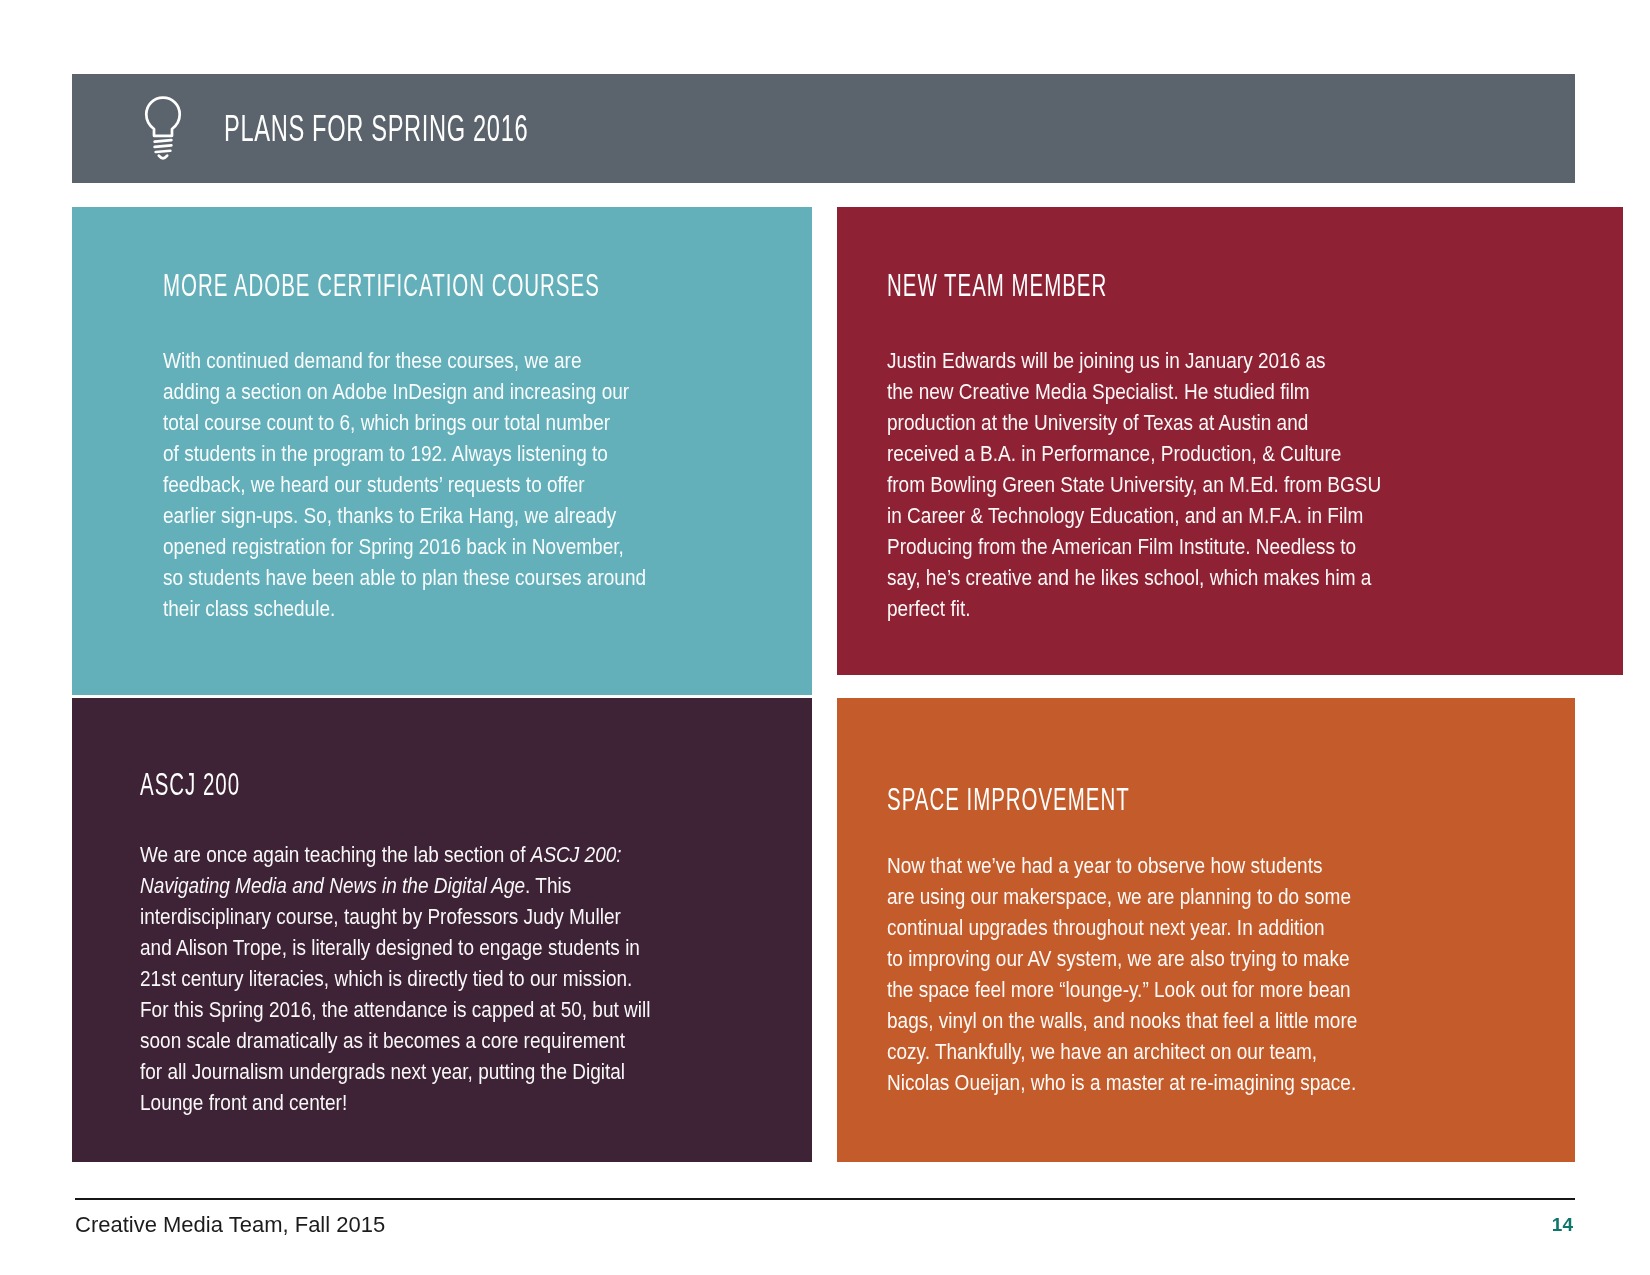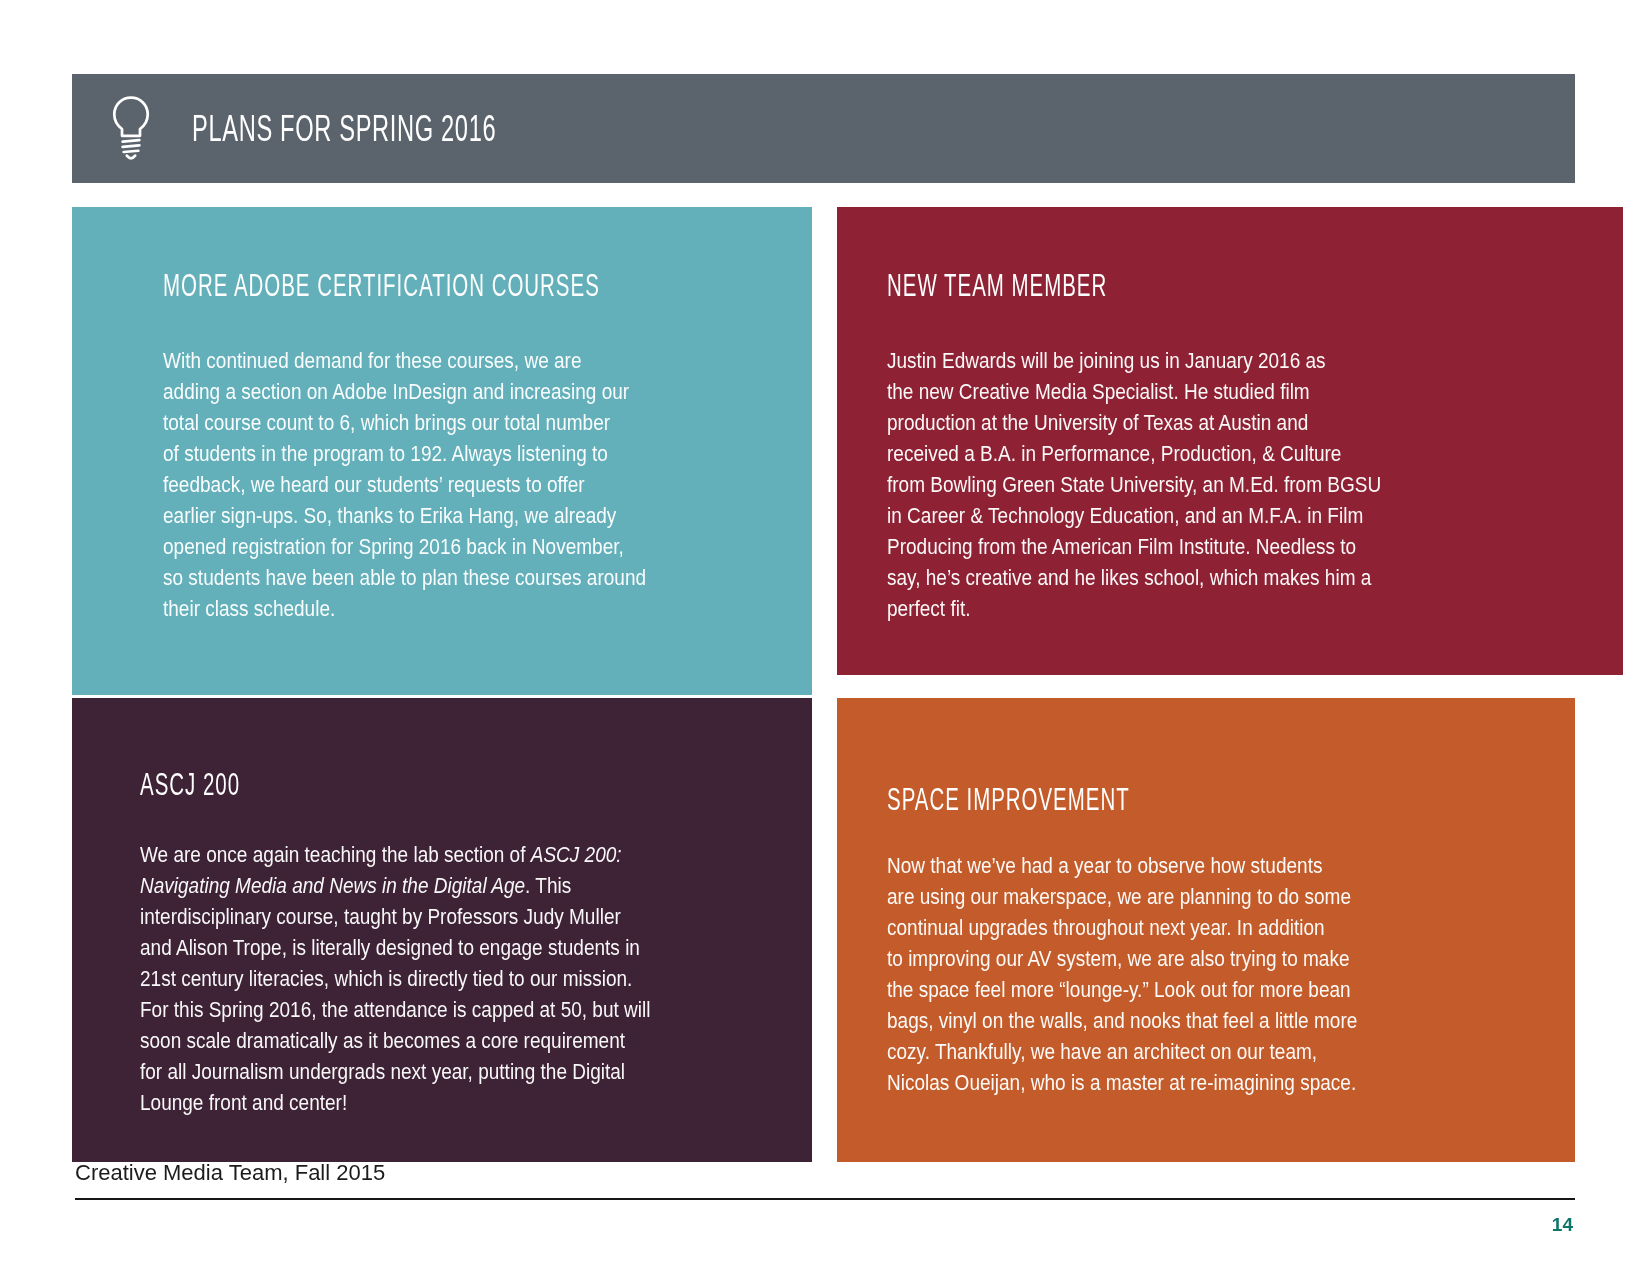--- a/index.html
+++ b/index.html
@@ -13,21 +13,21 @@
     overflow: hidden;
   }
 
   
   .header-bar {
     position: absolute;
     left: 72px; top: 74px;
     width: 1503px; height: 109px;
     display: flex;
     align-items: center;
-    padding-left: 36px;
+    padding-left: 68px;
   }
   .bulb-wrap { width: 46px; height: 72px; flex: 0 0 auto; }
   .header-title {
     color: #ffffff;
     font-size: 37px;
     letter-spacing: 1px;
     white-space: nowrap;
     display: inline-block;
     transform: scaleX(0.64);
     transform-origin: left center;
@@ -71,21 +71,21 @@
 
   
   .footer-rule {
     position: absolute;
     left: 75px; top: 1198px;
     width: 1500px; height: 2px;
     background: #161616;
   }
   .footer-left {
     position: absolute;
-    left: 75px; top: 1160px;
+    left: 75px; top: 1212px;
     font-size: 22px;
     color: #1c1c1c;
   }
   .footer-page {
     position: absolute;
     right: 77px; top: 1214px;
     font-size: 19px;
     font-weight: 700;
     color: #0f766e;
   }

